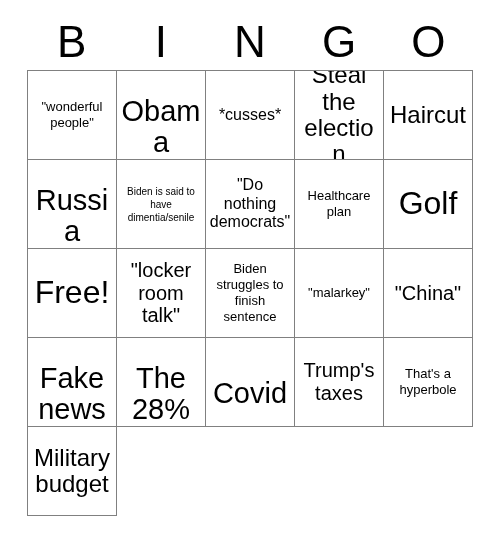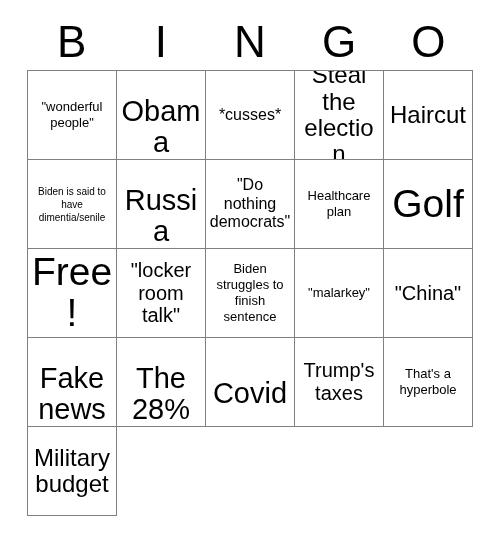--- a/index.html
+++ b/index.html
@@ -80,21 +80,21 @@
     color: #000000;
   }
 
   
   .sz-xs  { font-size: 10px; line-height: 1.30; }
   .sz-s   { font-size: 13px; line-height: 1.22; }
   .sz-m   { font-size: 16px; line-height: 1.18; }
   .sz-l   { font-size: 20px; line-height: 1.14; }
   .sz-xl  { font-size: 24px; line-height: 1.10; }
   .sz-xxl { font-size: 29px; line-height: 1.08; margin-top: 24px; }
-  .sz-hu  { font-size: 39px; line-height: 1.05; }
+  .sz-hu  { font-size: 32px; line-height: 1.05; }
 </style>
 </head>
 <body>
 
 <div id="bingo-card">
 
   <div class="header-row">
       <div class="header-letter">B</div>
       <div class="header-letter">I</div>
       <div class="header-letter">N</div>
@@ -112,24 +112,24 @@
       <div class="cell">
         <span class="cell-text sz-m">*cusses*</span>
       </div>
       <div class="cell">
         <span class="cell-text sz-xl">Steal the election</span>
       </div>
       <div class="cell">
         <span class="cell-text sz-xl">Haircut</span>
       </div>
       <div class="cell">
-        <span class="cell-text sz-xs">Biden is said to have dimentia/senile</span>
+        <span class="cell-text sz-xxl">Russia</span>
       </div>
       <div class="cell">
-        <span class="cell-text sz-xxl">Russia</span>
+        <span class="cell-text sz-xs">Biden is said to have dimentia/senile</span>
       </div>
       <div class="cell">
         <span class="cell-text sz-m">"Do nothing democrats"</span>
       </div>
       <div class="cell">
         <span class="cell-text sz-s">Healthcare plan</span>
       </div>
       <div class="cell">
         <span class="cell-text sz-hu">Golf</span>
       </div>

